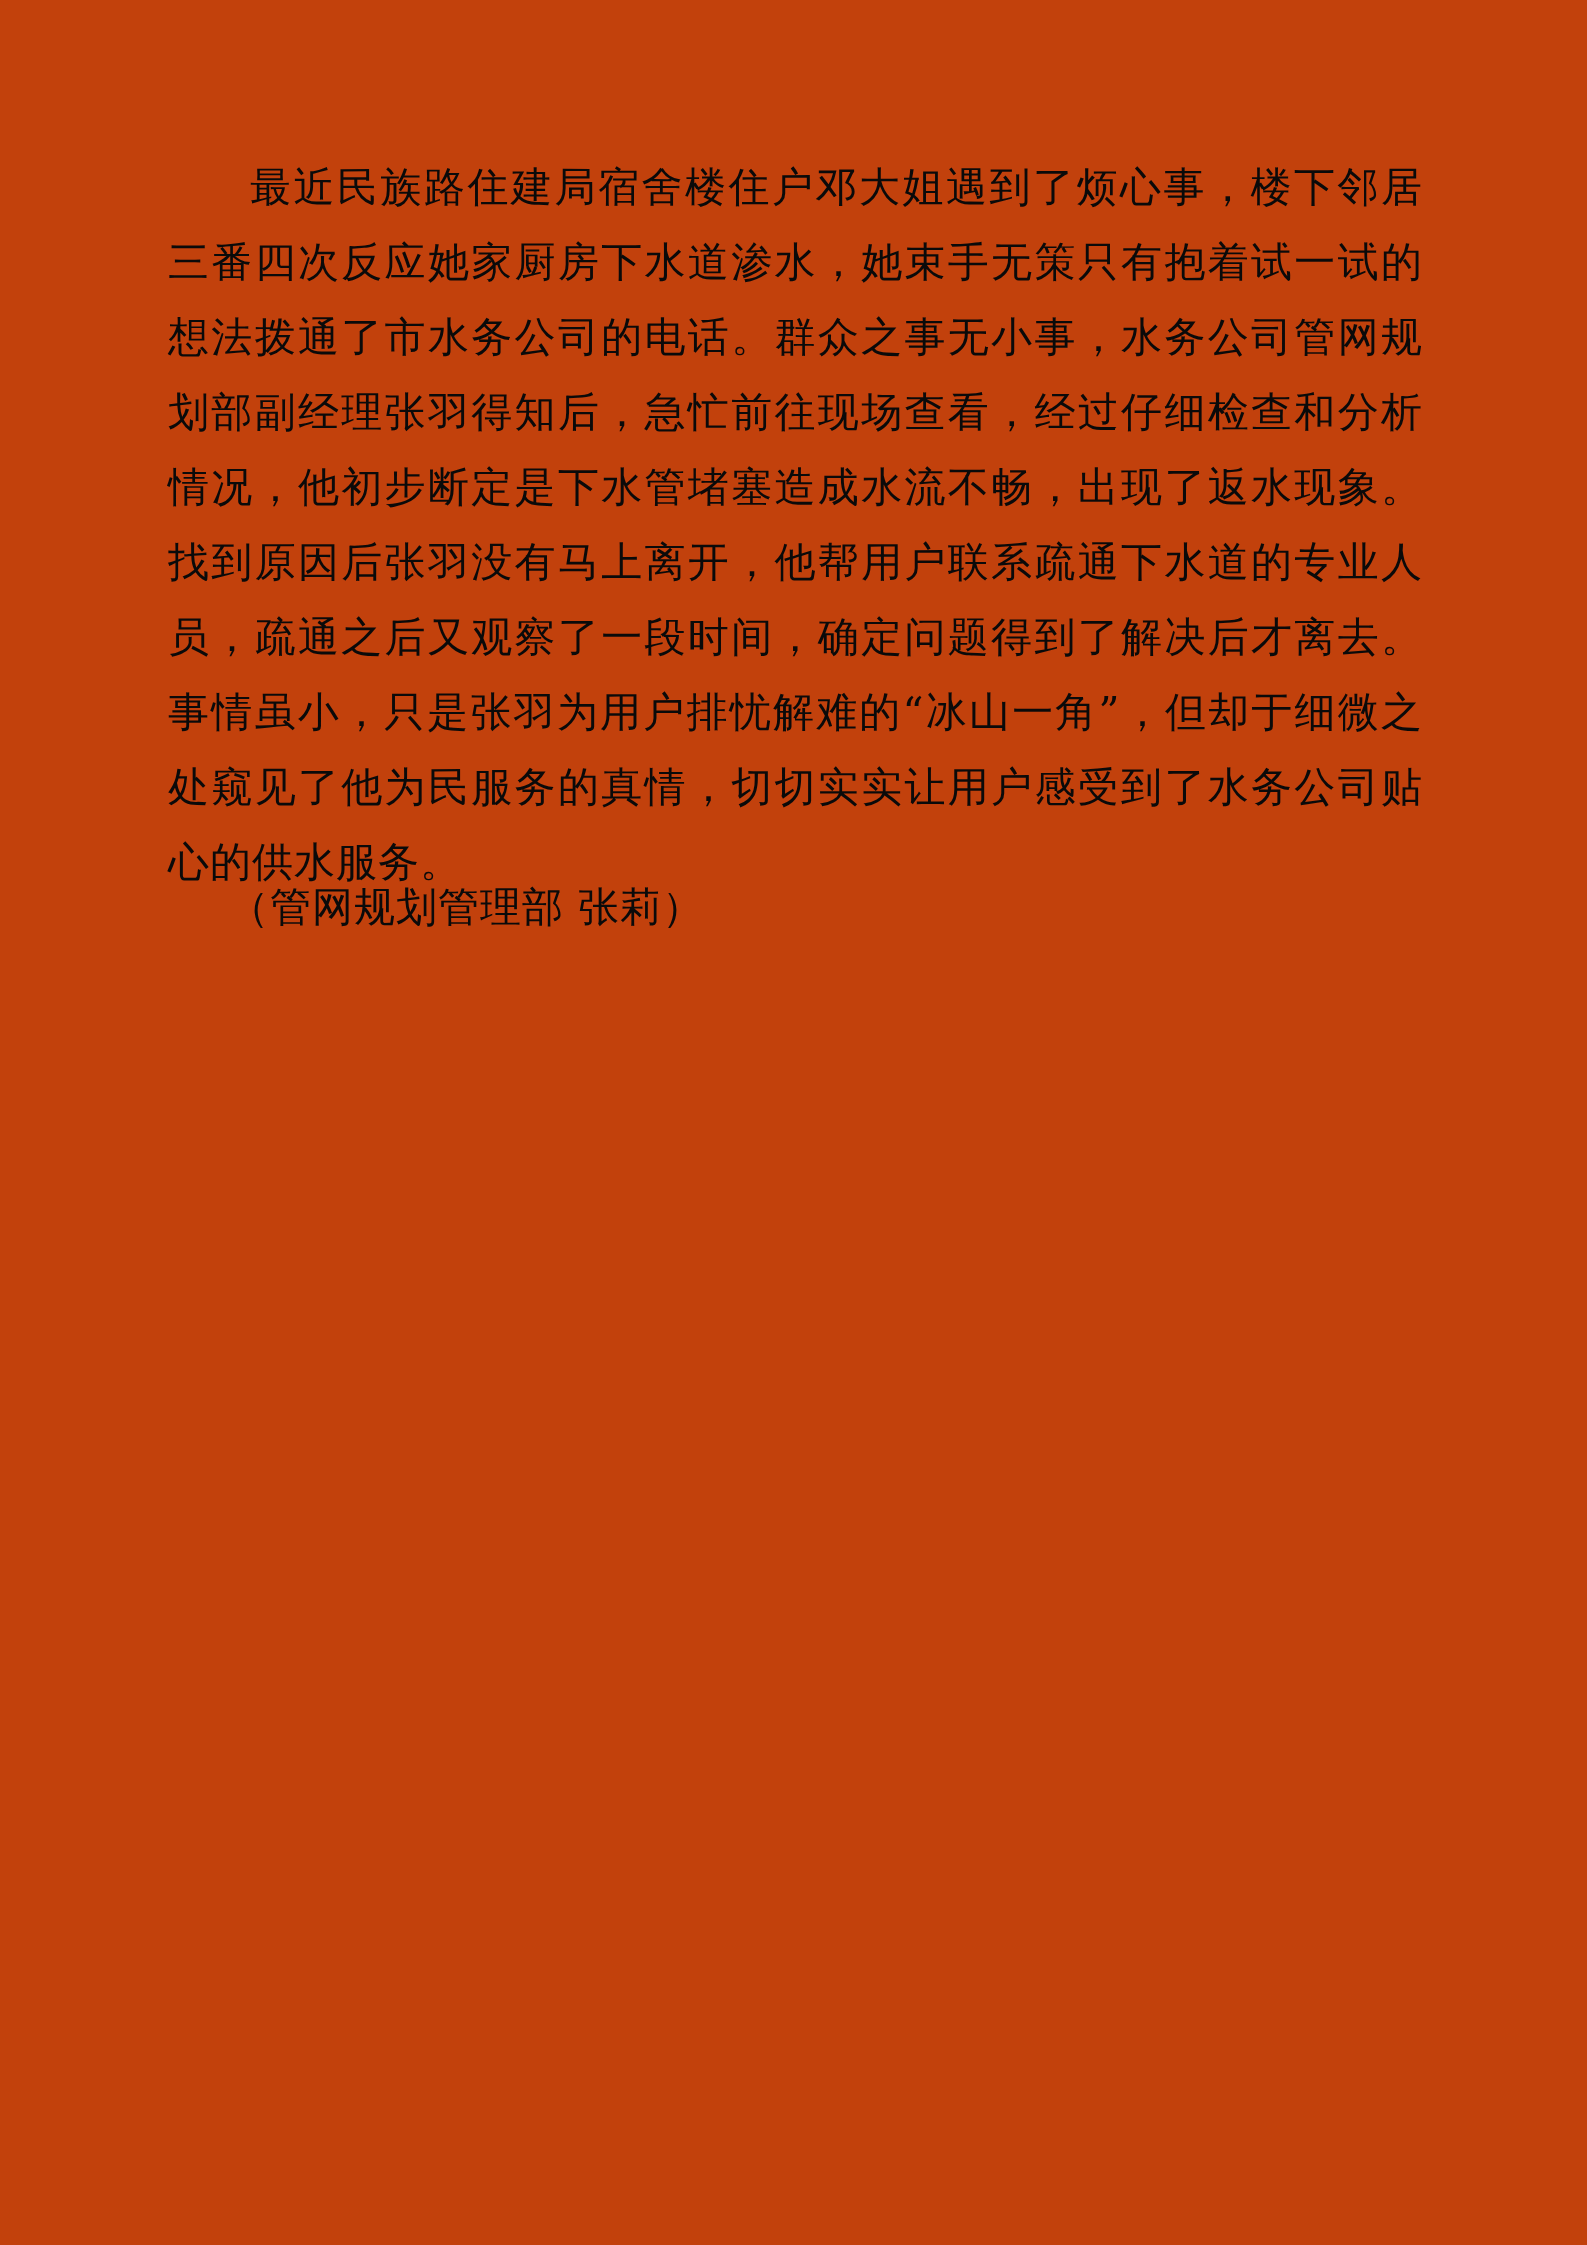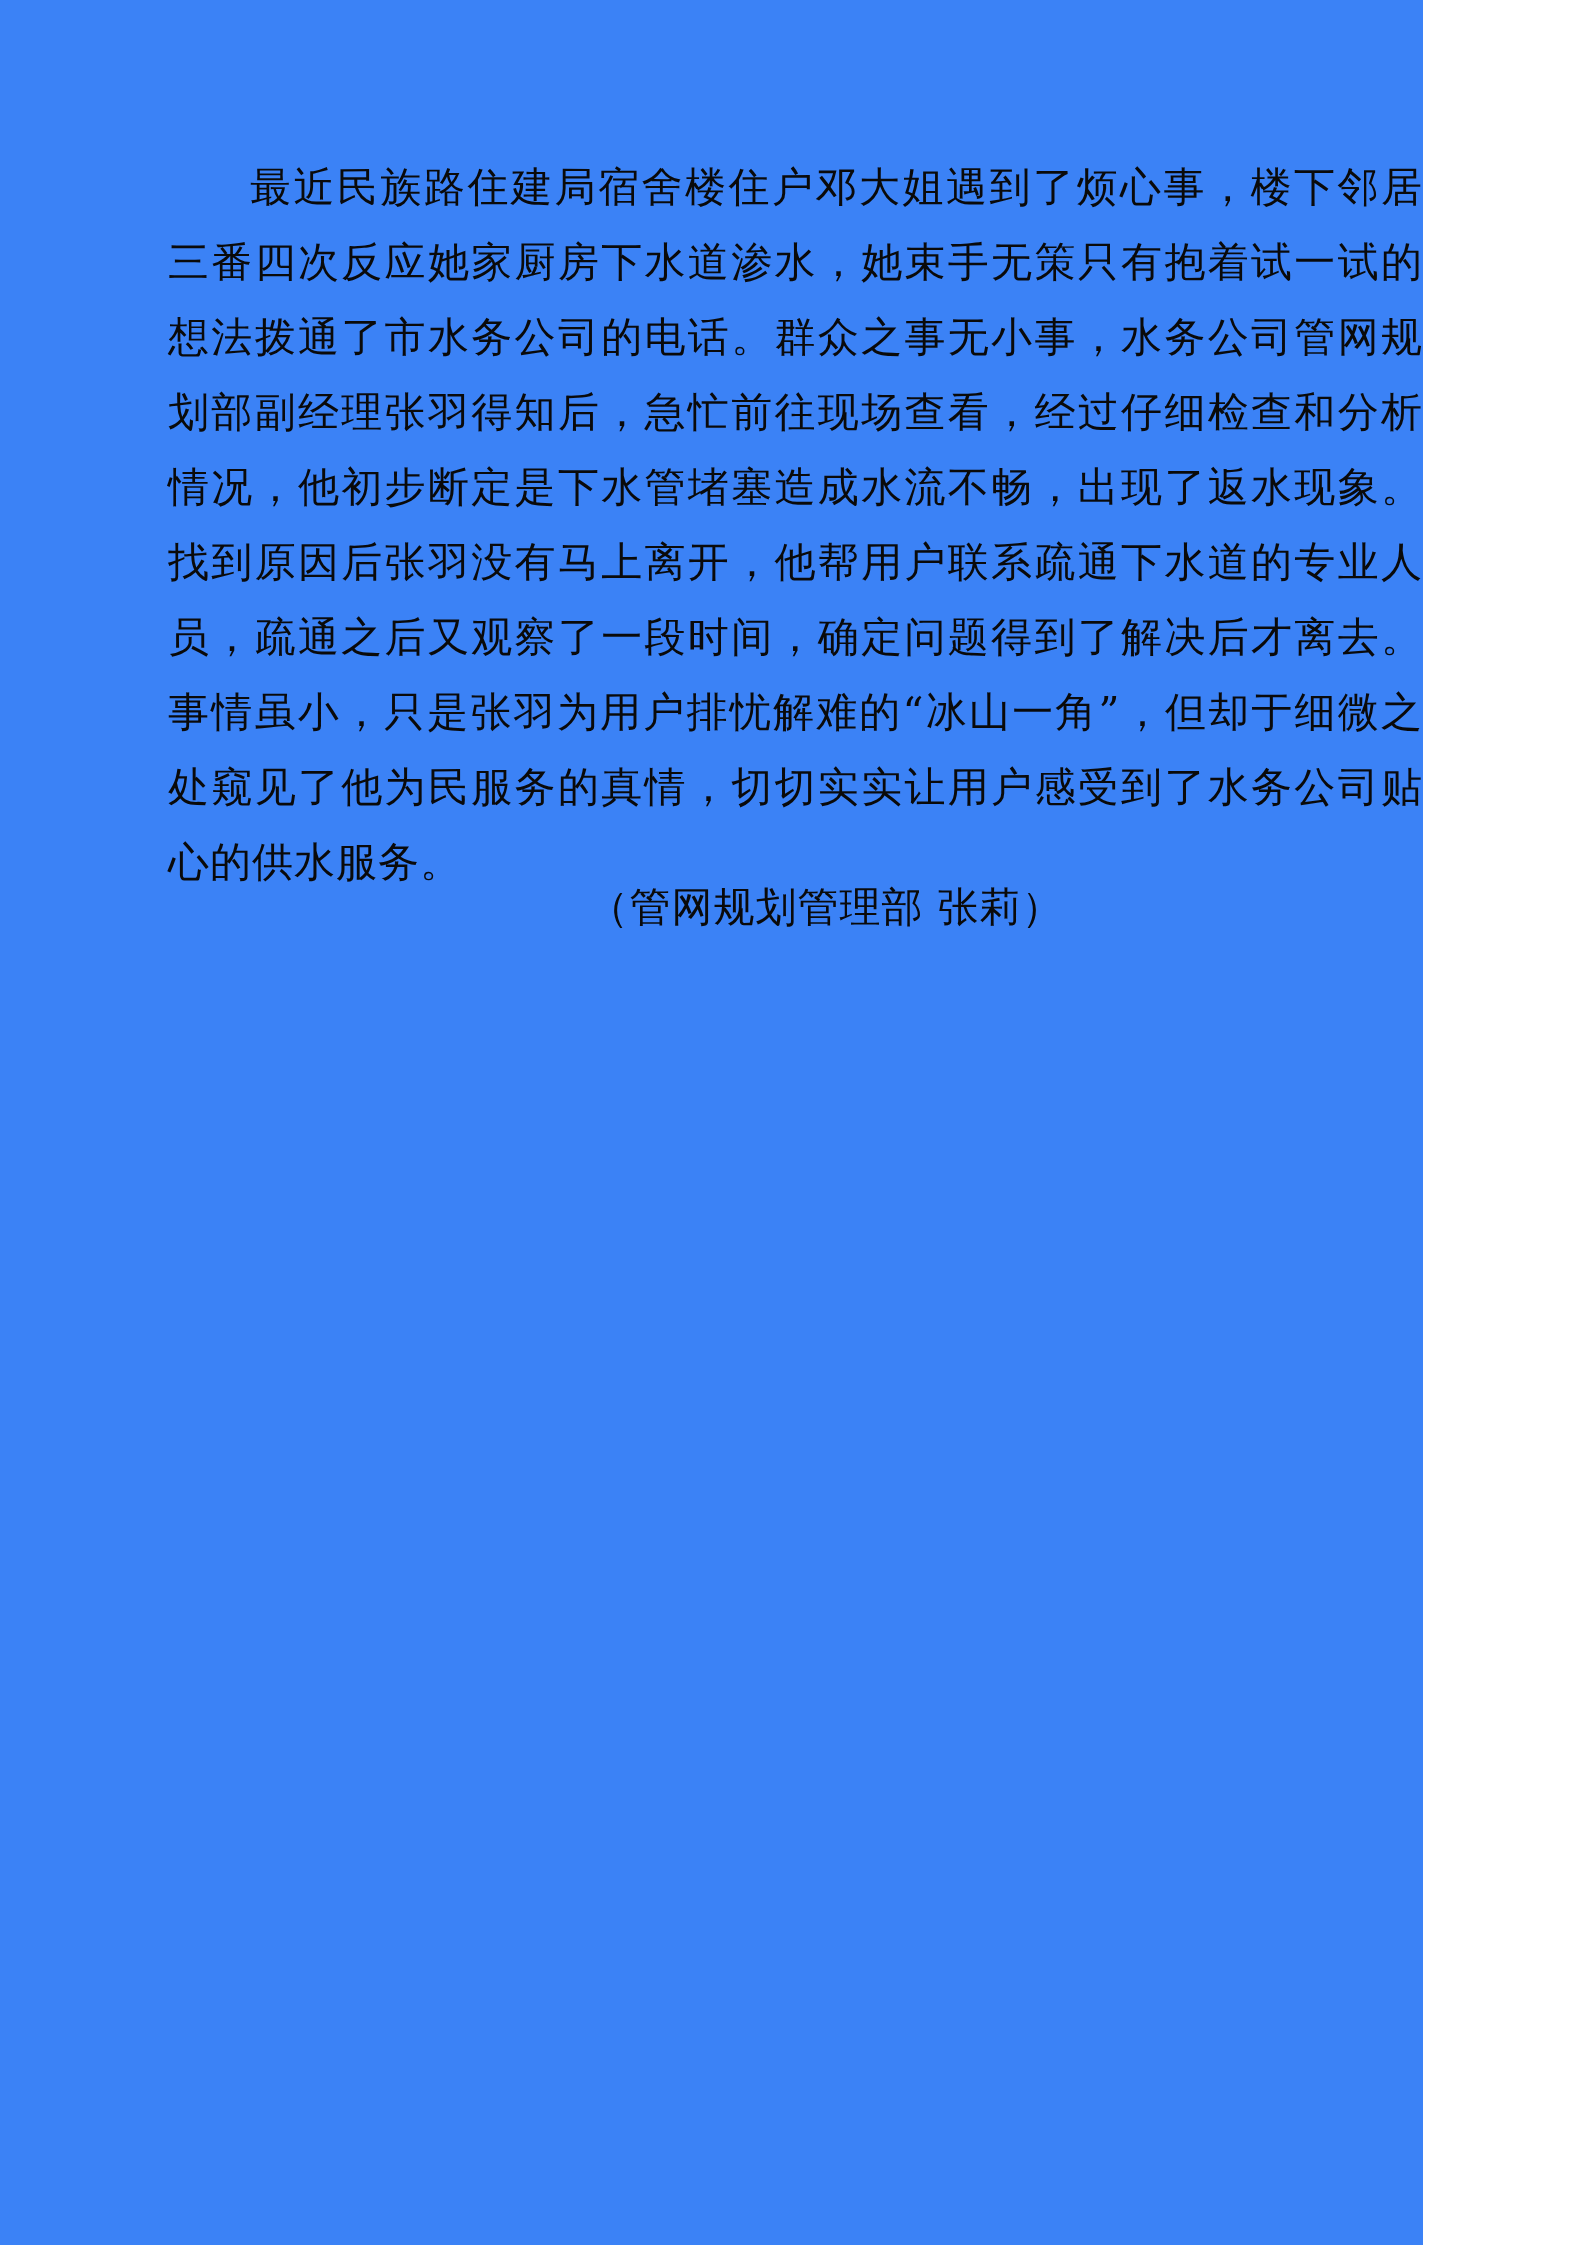--- a/index.html
+++ b/index.html
@@ -2,23 +2,23 @@
 <html><head>
 <meta charset="utf-8">
 <style>
   html, body {
     margin: 0;
     padding: 0;
     background: #ffffff;
   }
   .page {
     position: relative;
-    width: 1423px;
+    width: 1587px;
     height: 2245px;
-    background: #3b82f6;
+    background: #c2410c;
     box-sizing: border-box;
     overflow: hidden;
   }
   .doc-body {
     position: absolute;
     left: 168px;
     top: 150px;
     width: 1255px;
   }
   .para {
@@ -34,21 +34,21 @@
   }
   .signature {
     position: absolute;
     left: 168px;
     top: 870px;
     width: 1255px;
     font-family: "DejaVu Serif", "Liberation Serif", serif;
     font-size: 41px;
     line-height: 75px;
     color: #0a0a0a;
-    text-align: center;
+    text-align: left;
     letter-spacing: 1px;
     padding-left: 60px;
     box-sizing: border-box;
   }
 </style>
 </head>
 <body>
 
 <div class="page">
   <div class="doc-body">

